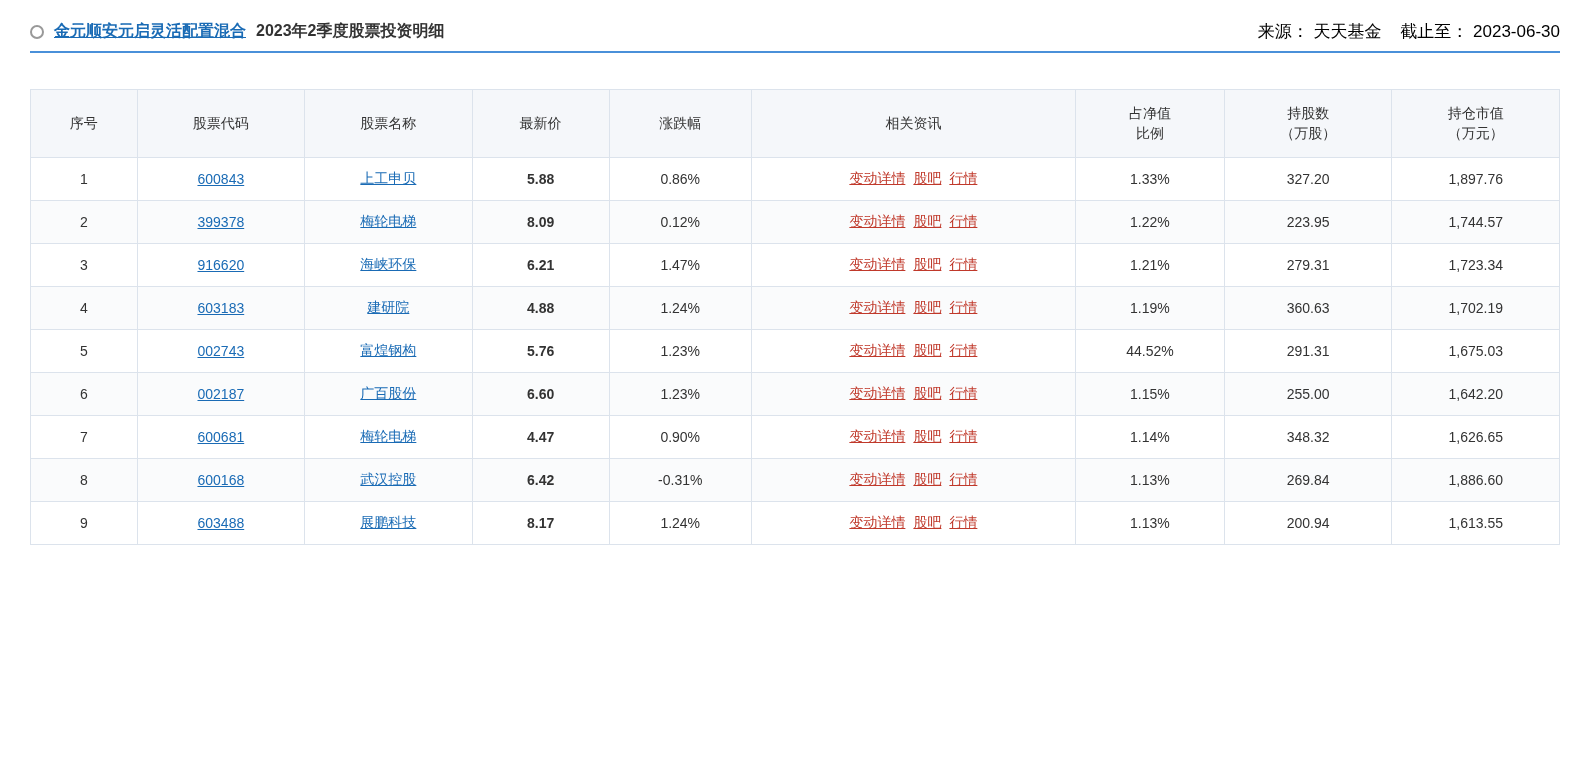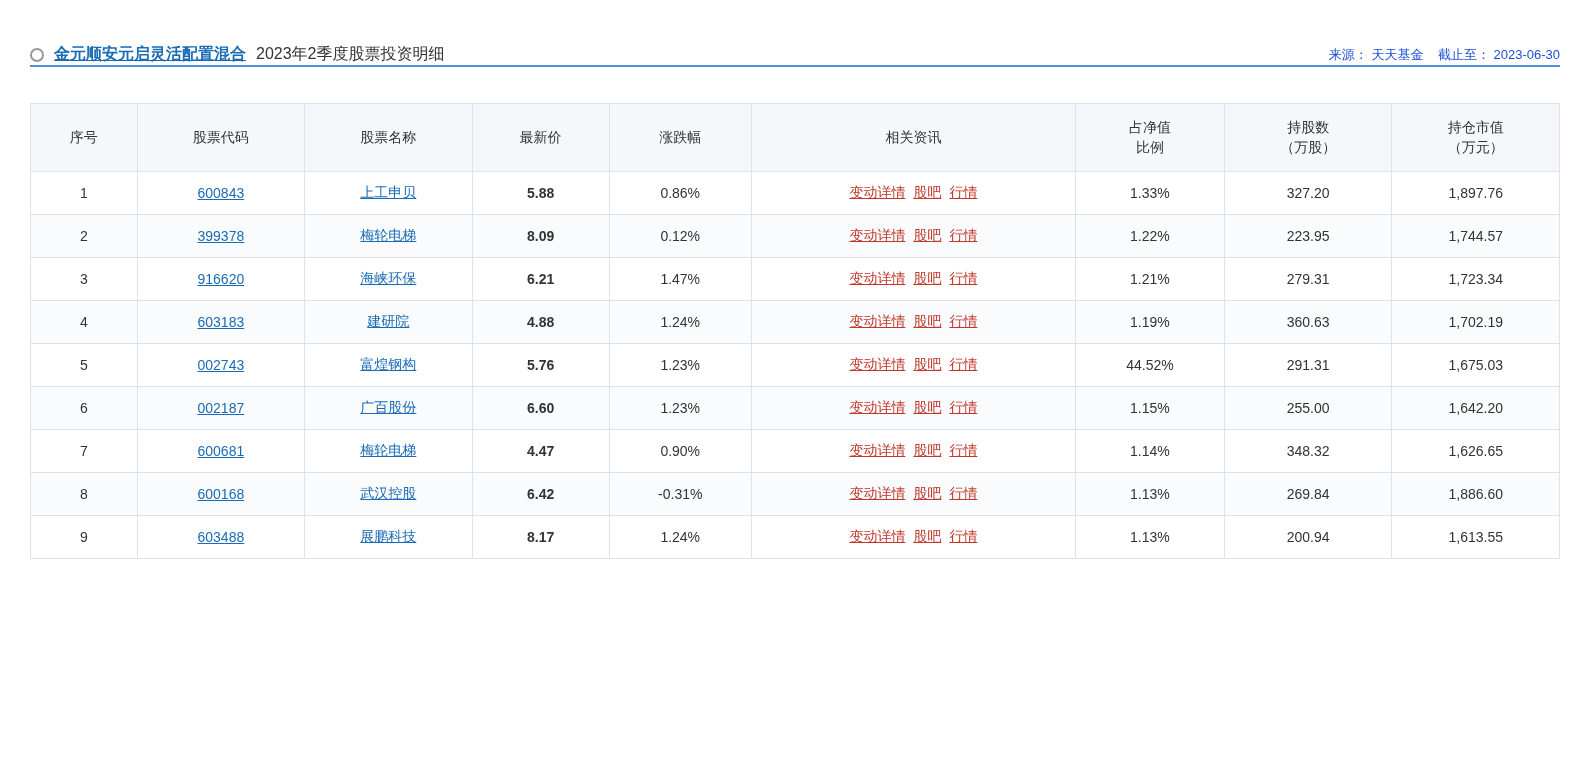--- a/index.html
+++ b/index.html
@@ -8,23 +8,22 @@
       background: #fff;
       color: #333;
       font-size: 14px;
       padding: 20px 30px;
     }
     .header {
       display: flex;
       align-items: center;
       justify-content: space-between;
       margin-bottom: 20px;
-      padding-bottom: 0;
+      padding-bottom: 8px;
       border-bottom: 2px solid #4a90d9;
-      margin-top: 24px;
     }
     .header-left {
       display: flex;
       align-items: center;
       gap: 10px;
     }
     .circle-icon {
       width: 14px;
       height: 14px;
       border: 2px solid #999;
@@ -34,26 +33,26 @@
     }
     .fund-title-link {
       color: #1a6bb5;
       text-decoration: underline;
       font-size: 16px;
       font-weight: bold;
       cursor: pointer;
     }
     .page-subtitle {
       font-size: 16px;
-      font-weight: normal;
+      font-weight: bold;
       color: #333;
     }
     .header-right {
-      font-size: 13px;
-      color: #1d4ed8;
+      font-size: 17px;
+      color: #000000;
     }
     .table-container {
       width: 100%;
       border-collapse: collapse;
       margin-top: 36px;
     }
     .table-container th {
       background: #f5f7fa;
       color: #333;
       font-weight: normal;

